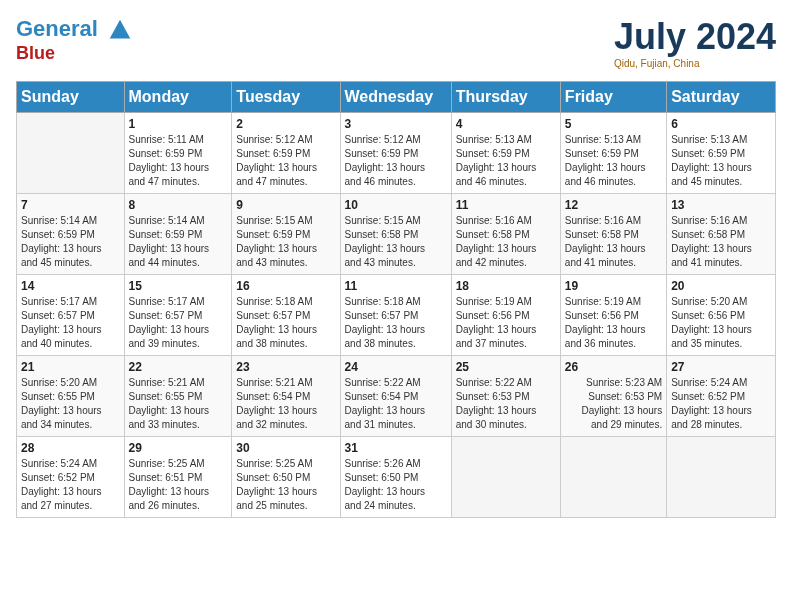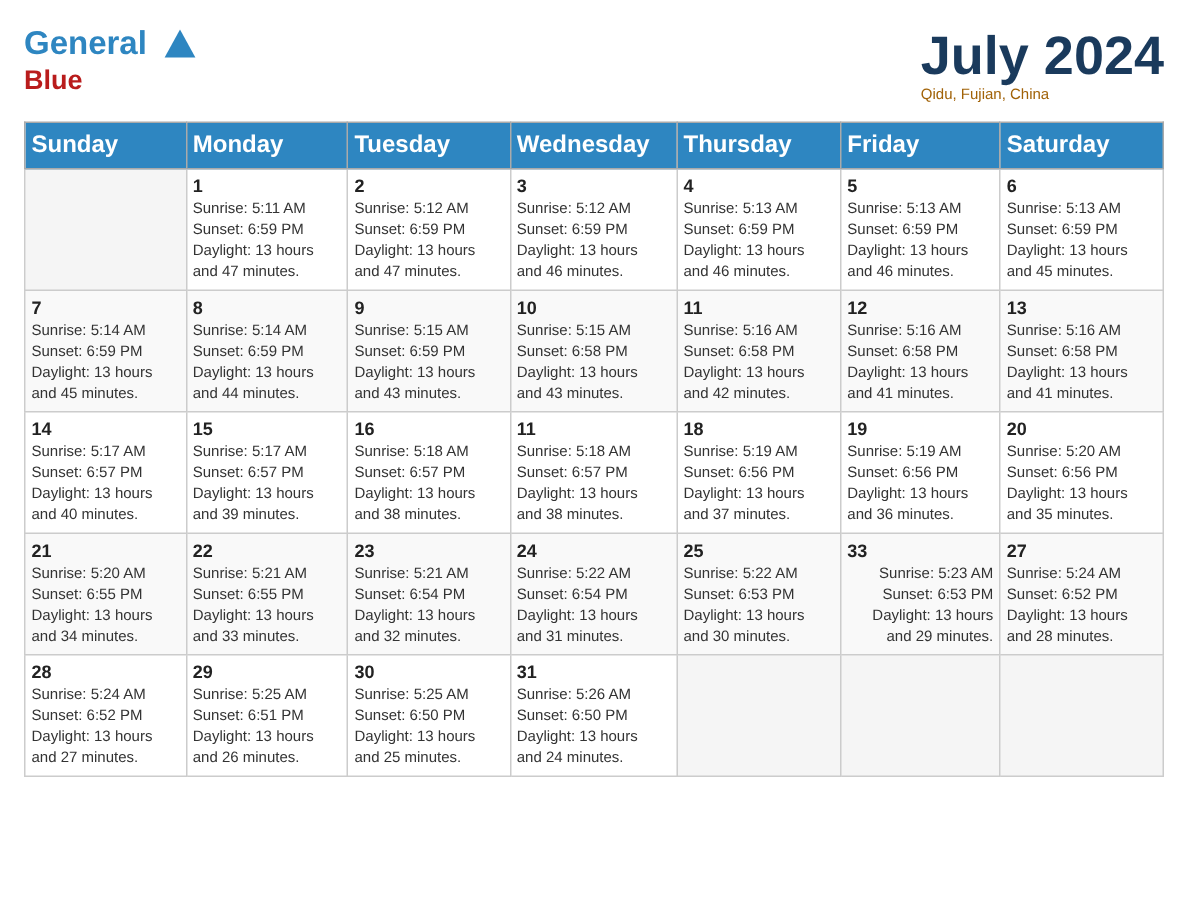--- a/index.html
+++ b/index.html
@@ -300,21 +300,21 @@
 and 31 minutes.</div>
         </td>
         <td>
           <div class="day-num">25</div>
           <div class="day-info" style="white-space: pre-line;">Sunrise: 5:22 AM
 Sunset: 6:53 PM
 Daylight: 13 hours
 and 30 minutes.</div>
         </td>
         <td>
-          <div class="day-num">33</div>
+          <div class="day-num">26</div>
           <div class="day-info" style="white-space: pre-line; text-align: right;">Sunrise: 5:23 AM
 Sunset: 6:53 PM
 Daylight: 13 hours
 and 29 minutes.</div>
         </td>
         <td>
           <div class="day-num">27</div>
           <div class="day-info" style="white-space: pre-line;">Sunrise: 5:24 AM
 Sunset: 6:52 PM
 Daylight: 13 hours

